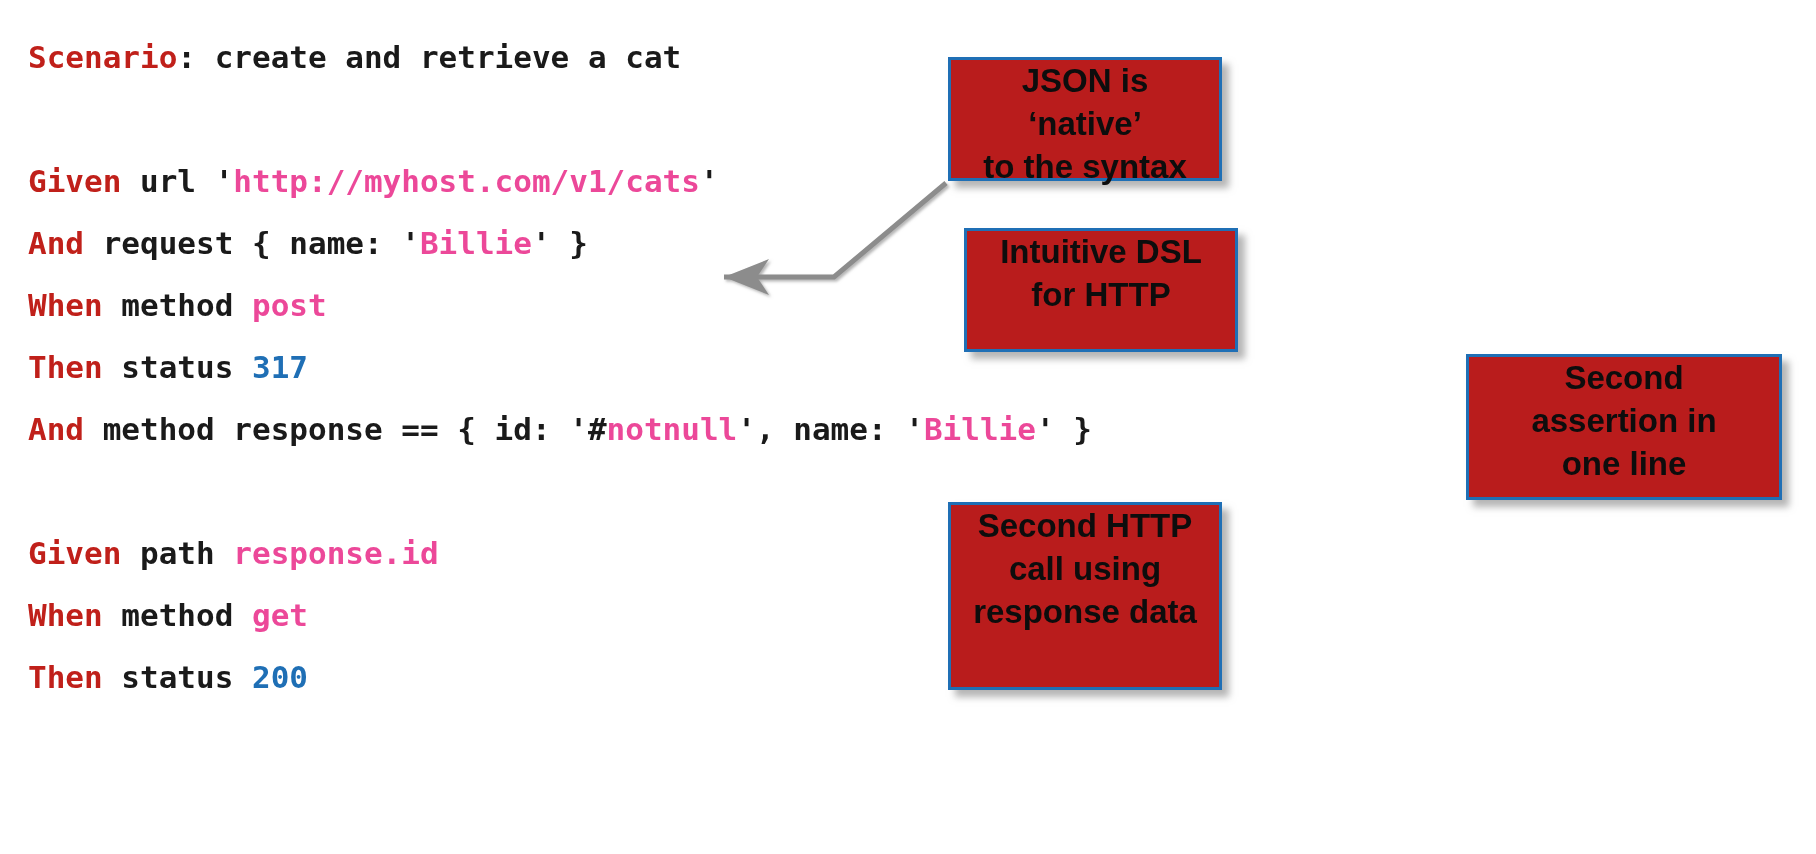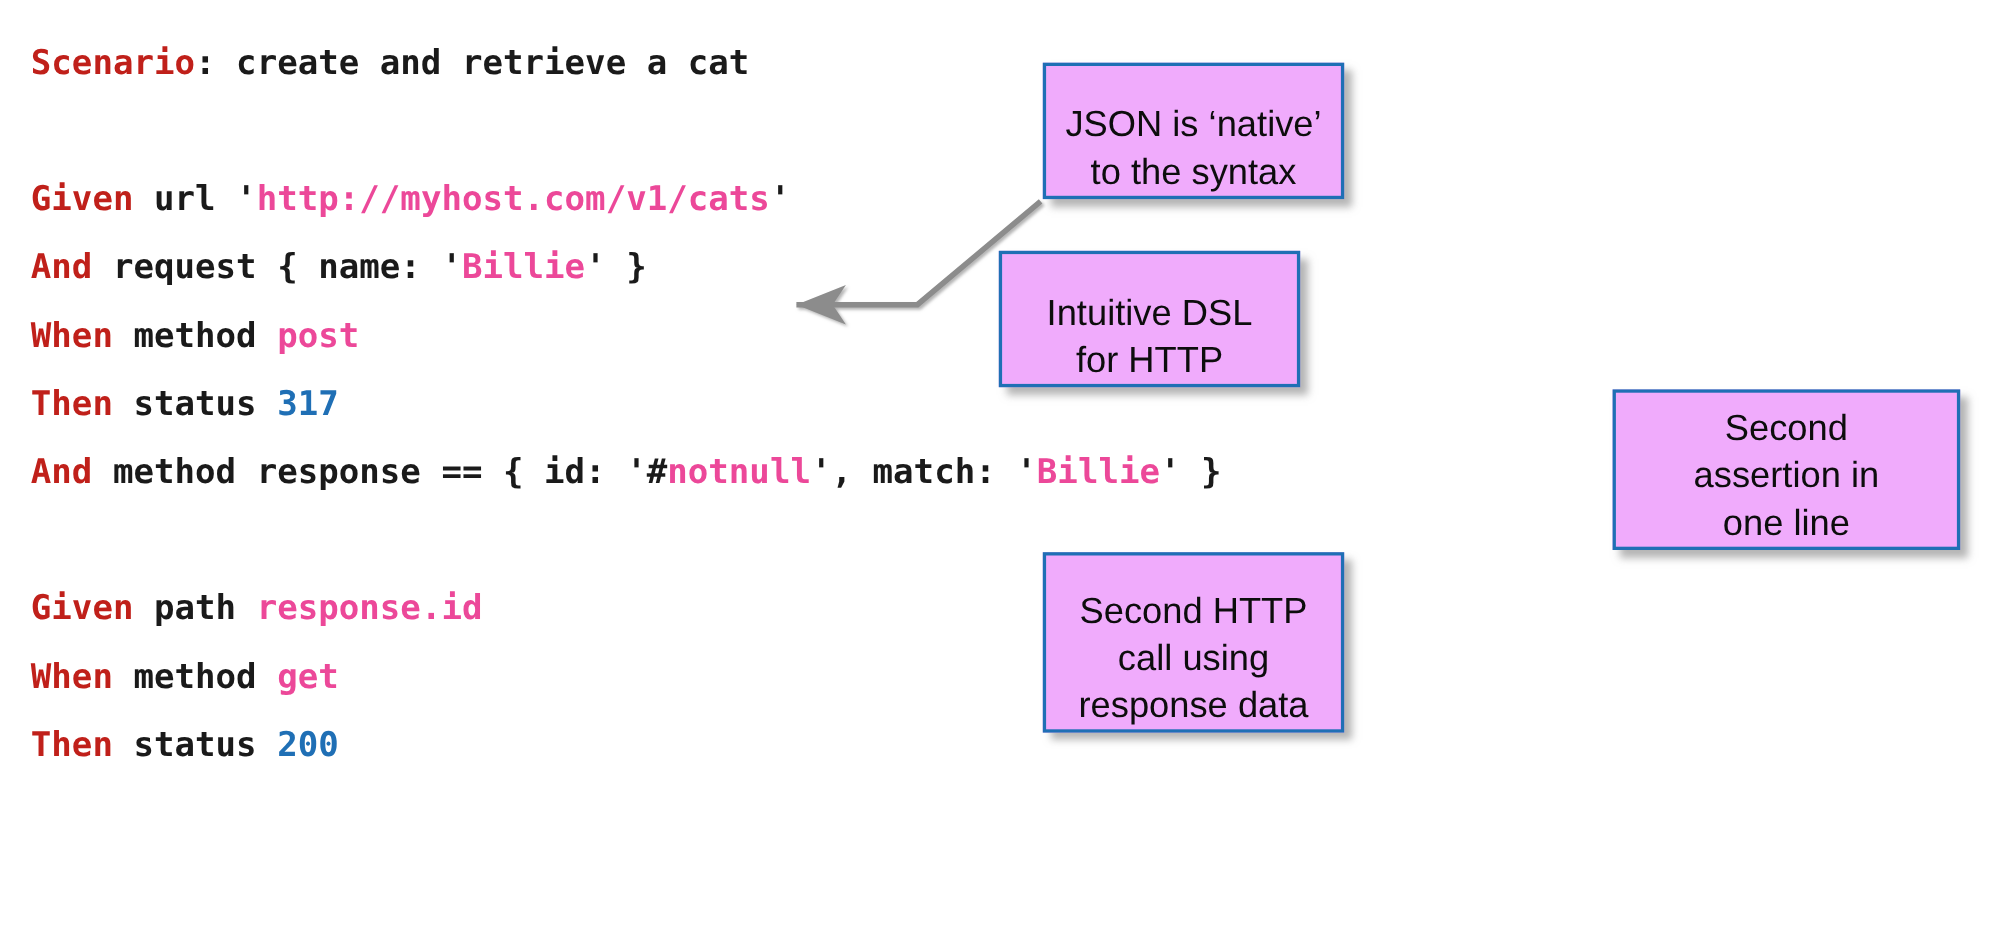--- a/index.html
+++ b/index.html
@@ -39,40 +39,40 @@
   }
   .code-line.blank { height: 62px; }
   .kw   { color: #c0201a; }
   .pun  { color: #1a1a1a; }
   .str  { color: #ec4899; }
   .num  { color: #1f6fb5; }
 
   
   .callout {
     position: absolute;
-    background: #f0abfc;
+    background: #b91c1c;
     border: 3px solid #1f6fb5;
     box-sizing: border-box;
     display: flex;
-    align-items: flex-end;
+    align-items: flex-start;
     justify-content: center;
     text-align: center;
     color: #0d0d0d;
     font-family: "Liberation Sans", sans-serif;
-    font-weight: 400;
+    font-weight: 700;
     font-size: 33px;
     line-height: 1.30;
     box-shadow: 7px 7px 7px rgba(120,120,120,0.55);
   }
   .callout .ctext { display: block; padding: 0 10px; white-space: pre-line; }
 
   #callout-json    { left: 948px;  top: 57px;  width: 274px;  height: 124px; }
-  #callout-dsl     { left: 908px;  top: 228px; width: 274px;  height: 124px; }
+  #callout-dsl     { left: 964px;  top: 228px; width: 274px;  height: 124px; }
   #callout-payload { left: 1466px; top: 354px; width: 316px;  height: 146px; }
-  #callout-second  { left: 948px;  top: 502px; width: 274px;  height: 164px; }
+  #callout-second  { left: 948px;  top: 502px; width: 274px;  height: 188px; }
 
   
   .arrow-layer {
     position: absolute;
     left: 0; top: 0;
     width: 1816px;
     height: 854px;
     pointer-events: none;
   }
 </style>
@@ -108,21 +108,21 @@
     </g>
   </svg>
 
   <div class="code-block">
     <div class="code-line"><span class="kw">Scenario</span><span class="pun">: create and retrieve a cat</span></div>
     <div class="code-line blank"></div>
     <div class="code-line"><span class="kw">Given</span><span class="pun"> url '</span><span class="str">http://myhost.com/v1/cats</span><span class="pun">'</span></div>
     <div class="code-line"><span class="kw">And</span><span class="pun"> request { name: '</span><span class="str">Billie</span><span class="pun">' }</span></div>
     <div class="code-line"><span class="kw">When</span><span class="pun"> method </span><span class="str">post</span></div>
     <div class="code-line"><span class="kw">Then</span><span class="pun"> status </span><span class="num">317</span></div>
-    <div class="code-line"><span class="kw">And</span><span class="pun"> method response == { id: '#</span><span class="str">notnull</span><span class="pun">', match: '</span><span class="str">Billie</span><span class="pun">' }</span></div>
+    <div class="code-line"><span class="kw">And</span><span class="pun"> method response == { id: '#</span><span class="str">notnull</span><span class="pun">', name: '</span><span class="str">Billie</span><span class="pun">' }</span></div>
     <div class="code-line blank"></div>
     <div class="code-line"><span class="kw">Given</span><span class="pun"> path </span><span class="str">response.id</span></div>
     <div class="code-line"><span class="kw">When</span><span class="pun"> method </span><span class="str">get</span></div>
     <div class="code-line"><span class="kw">Then</span><span class="pun"> status </span><span class="num">200</span></div>
   </div>
 
   <div class="callout" id="callout-json">
     <span class="ctext">JSON is ‘native’
 to the syntax</span>
   </div>

